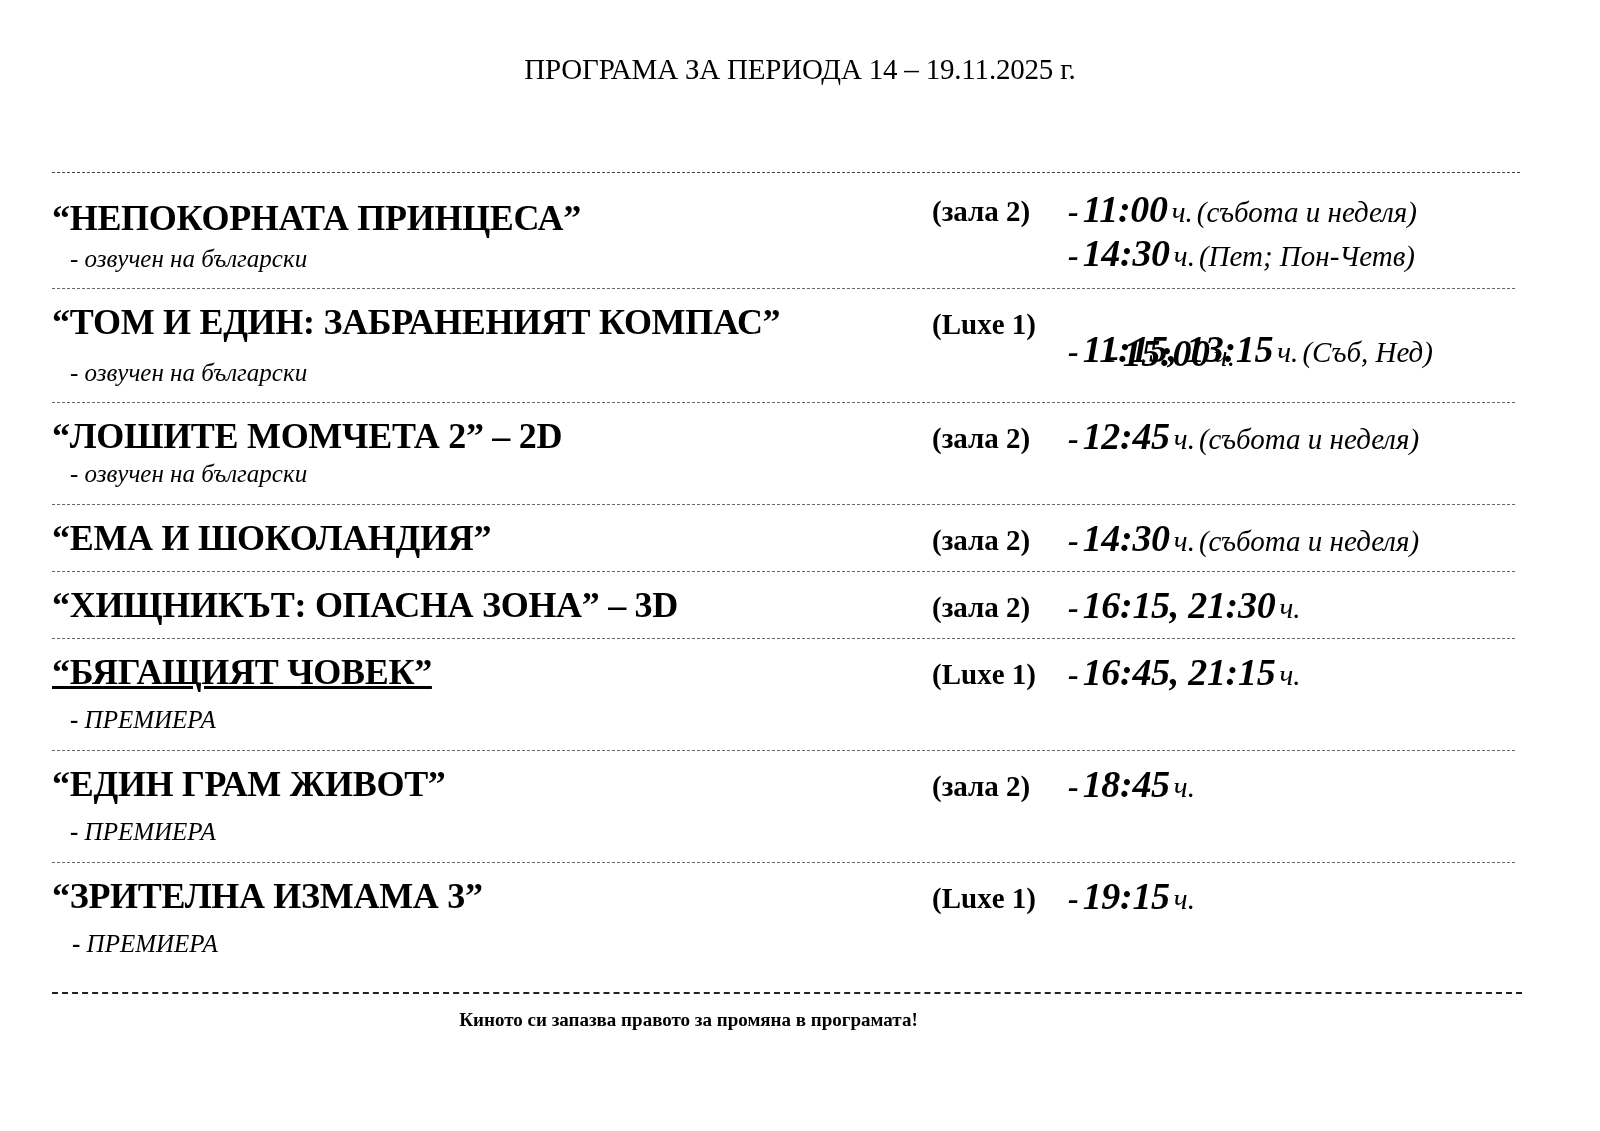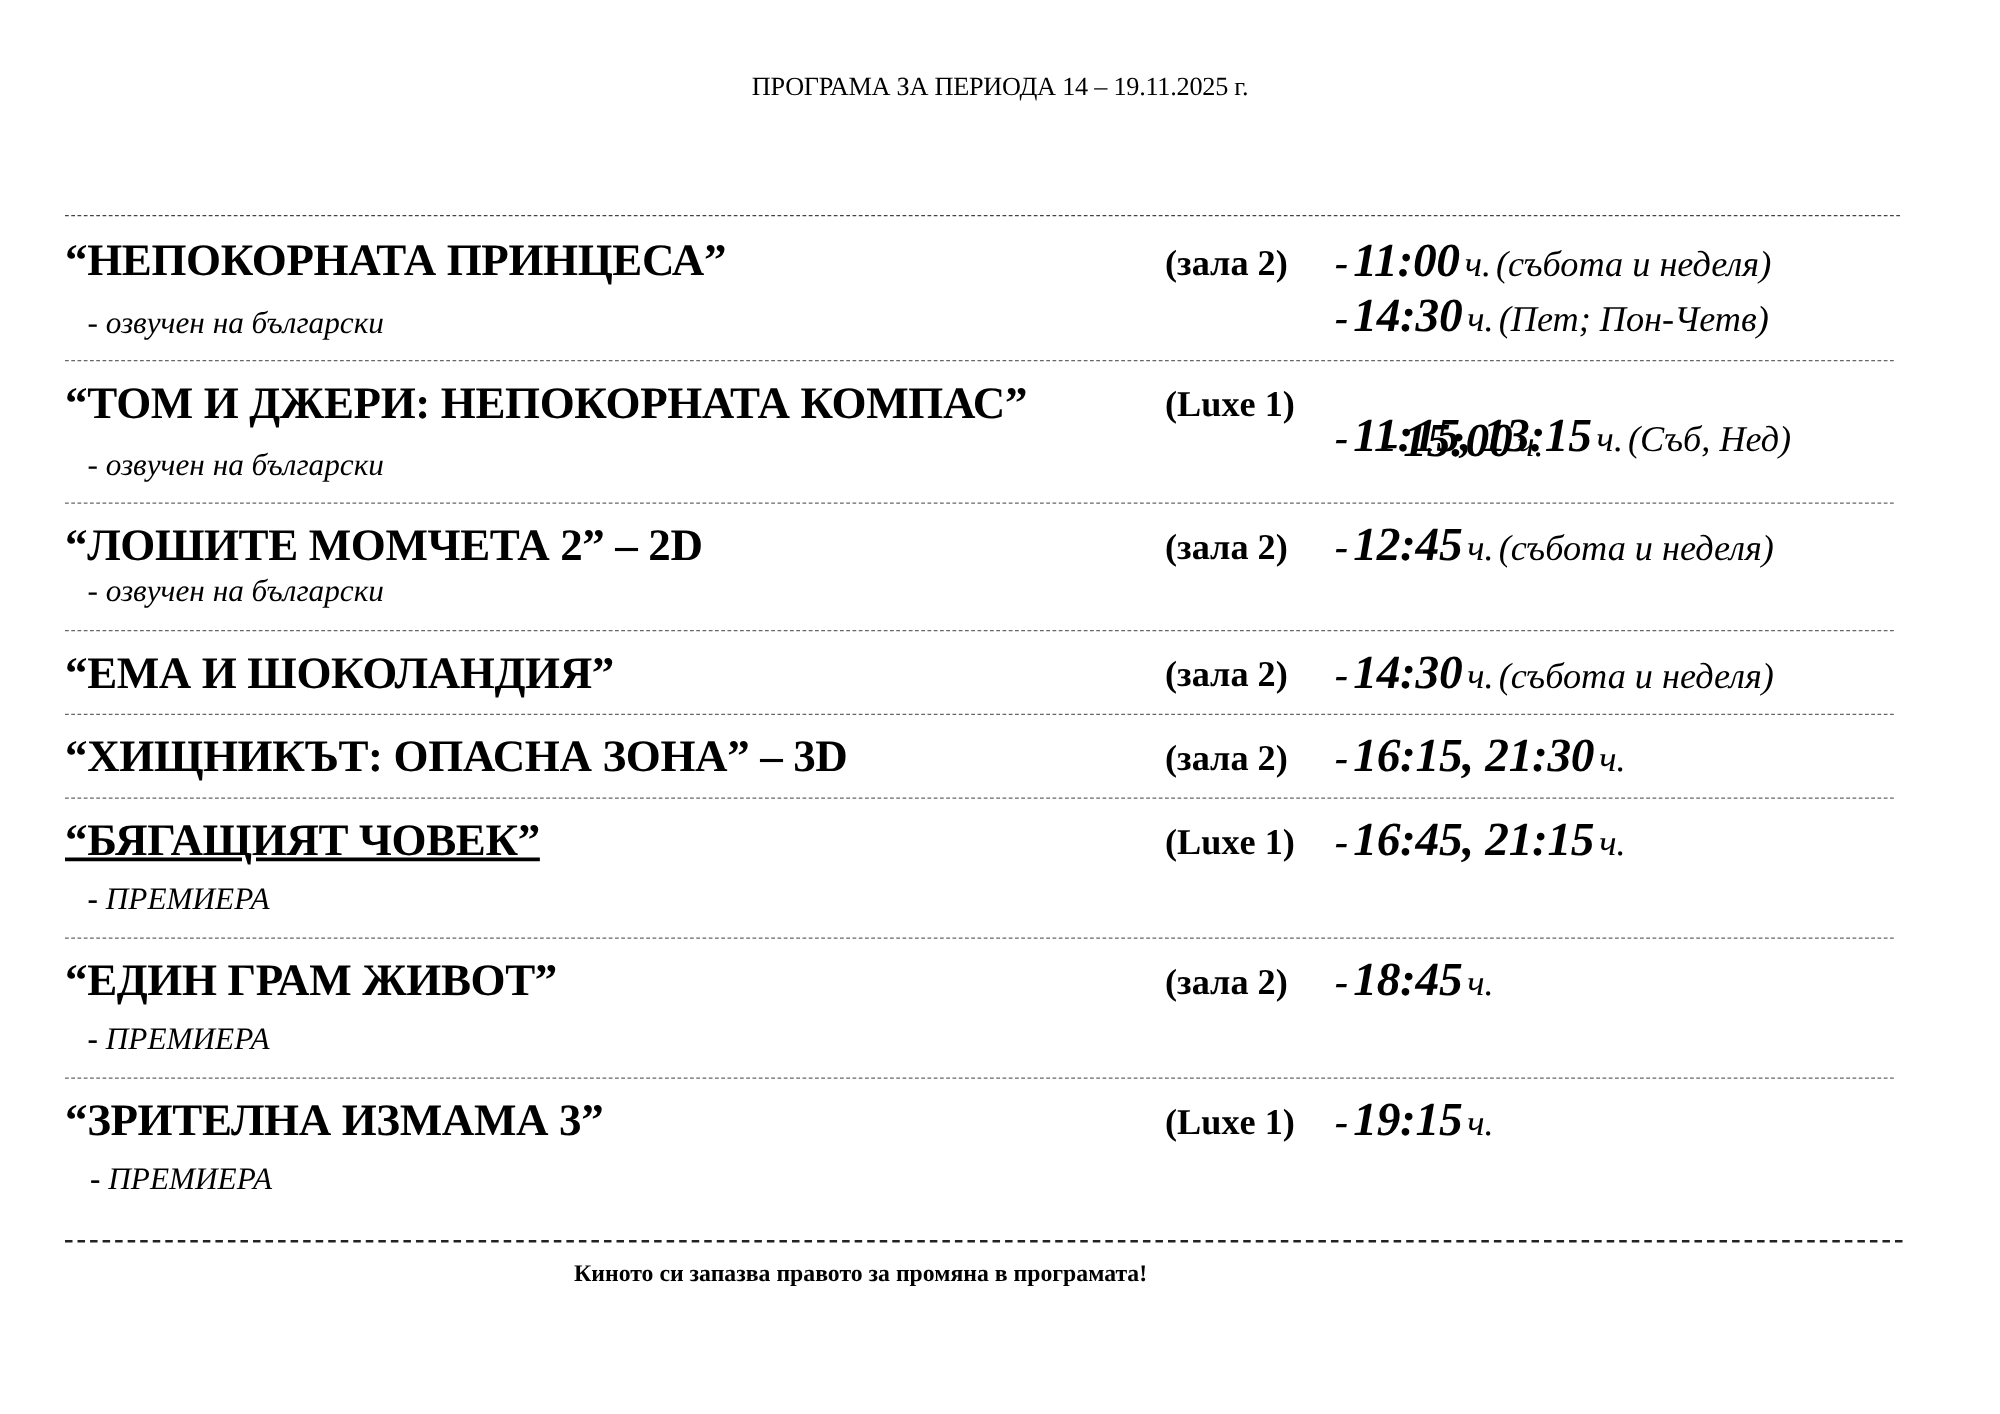--- a/index.html
+++ b/index.html
@@ -22,21 +22,21 @@
       width: 1600px;
       text-align: center;
     }
     .title {
       font-size: 52px;
       line-height: 62px;
       letter-spacing: -0.5px;
     }
     .title .bold { font-weight: bold; }
     .subtitle {
-      font-size: 21px;
+      font-size: 29px;
       line-height: 34px;
       margin-top: 0px;
       letter-spacing: -0.2px;
     }
     .rule {
       position: absolute;
       left: 52px;
       height: 0;
       border-top: 1.5px dashed #555;
     }
@@ -100,40 +100,40 @@
 </head>
 <body>
 
 <div class="header">
   <div class="subtitle">ПРОГРАМА ЗА ПЕРИОДА 14 – 19.11.2025 г.</div>
 </div>
 
 <div class="rule top"></div>
 
 <div class="row" style="top:188px;">
-  <div class="movie-title" style="top:0;">“НЕПОКОРНАТА ПРИНЦЕСА”</div>
+  <div class="movie-title" style="top:10px;">“НЕПОКОРНАТА ПРИНЦЕСА”</div>
   <div class="note" style="top:57px;">- озвучен на български</div>
   <div class="hall" style="top:3px;">(зала 2)</div>
   <div class="showtime" style="top:1px;">
     <span class="sep">-</span>
     <span class="time">11:00</span>
     <span class="unit">ч.</span>
     <span class="days">(събота и неделя)</span>
   </div>
   <div class="showtime" style="top:45px;">
     <span class="sep">-</span>
     <span class="time">14:30</span>
     <span class="unit">ч.</span>
     <span class="days">(Пет; Пон-Четв)</span>
   </div>
 </div>
 <div class="rule inner" style="top:288px;"></div>
 
 <div class="row" style="top:302px;">
-  <div class="movie-title" style="top:0;">“ТОМ И ДЖЕРИ: НЕПОКОРНАТА КОМПАС”</div>
+  <div class="movie-title" style="top:0;">“ТОМ И ЕДИН: ЗАБРАНЕНИЯТ КОМПАС”</div>
   <div class="note" style="top:57px;">- озвучен на български</div>
   <div class="hall" style="top:2px;">(Luxe 1)</div>
   <div class="showtime" style="top:0px;margin-top:27px;">
     <span class="sep">-</span>
     <span class="time">11:15, 13:15</span>
     <span class="unit">ч.</span>
     <span class="days">(Съб, Нед)</span>
   </div>
   <div class="showtime" style="top:31px;margin-left:40px;">
     <span class="sep">-</span>

